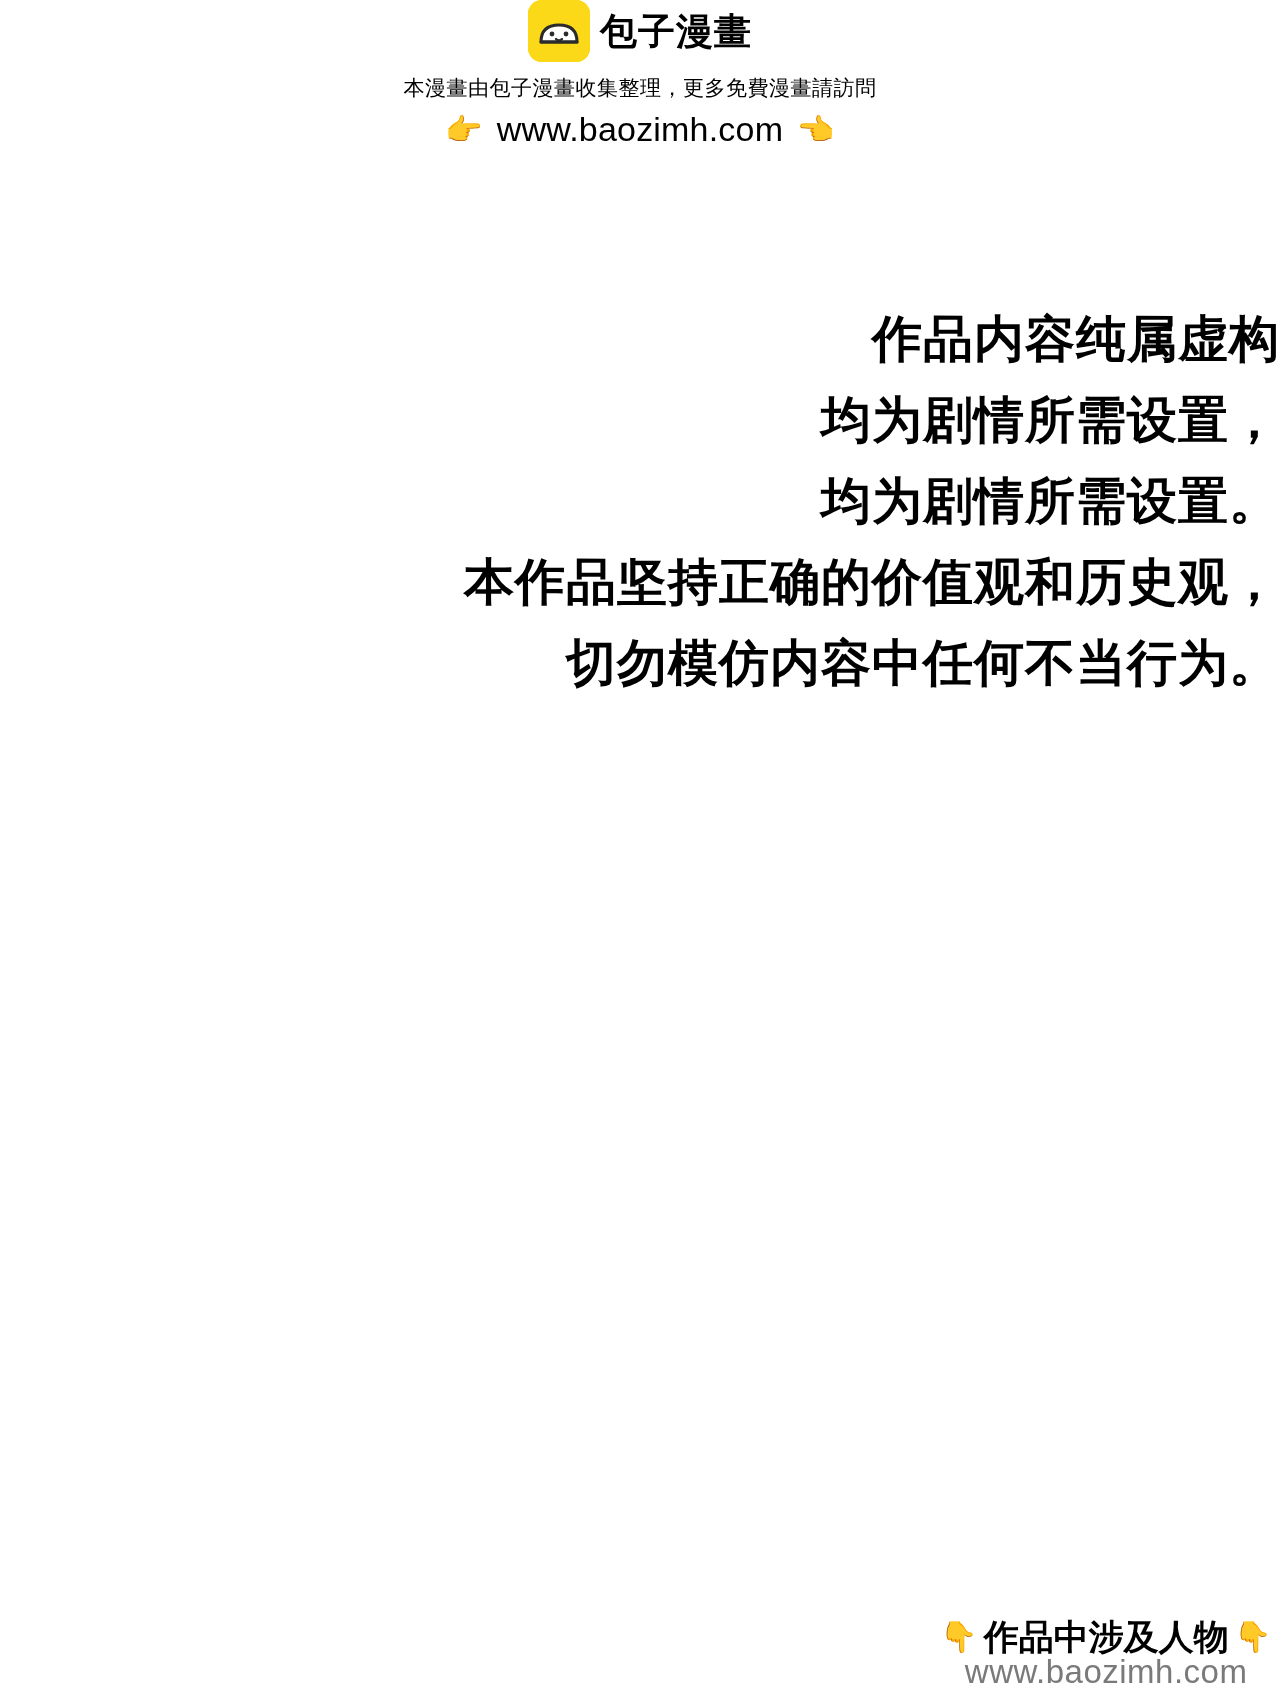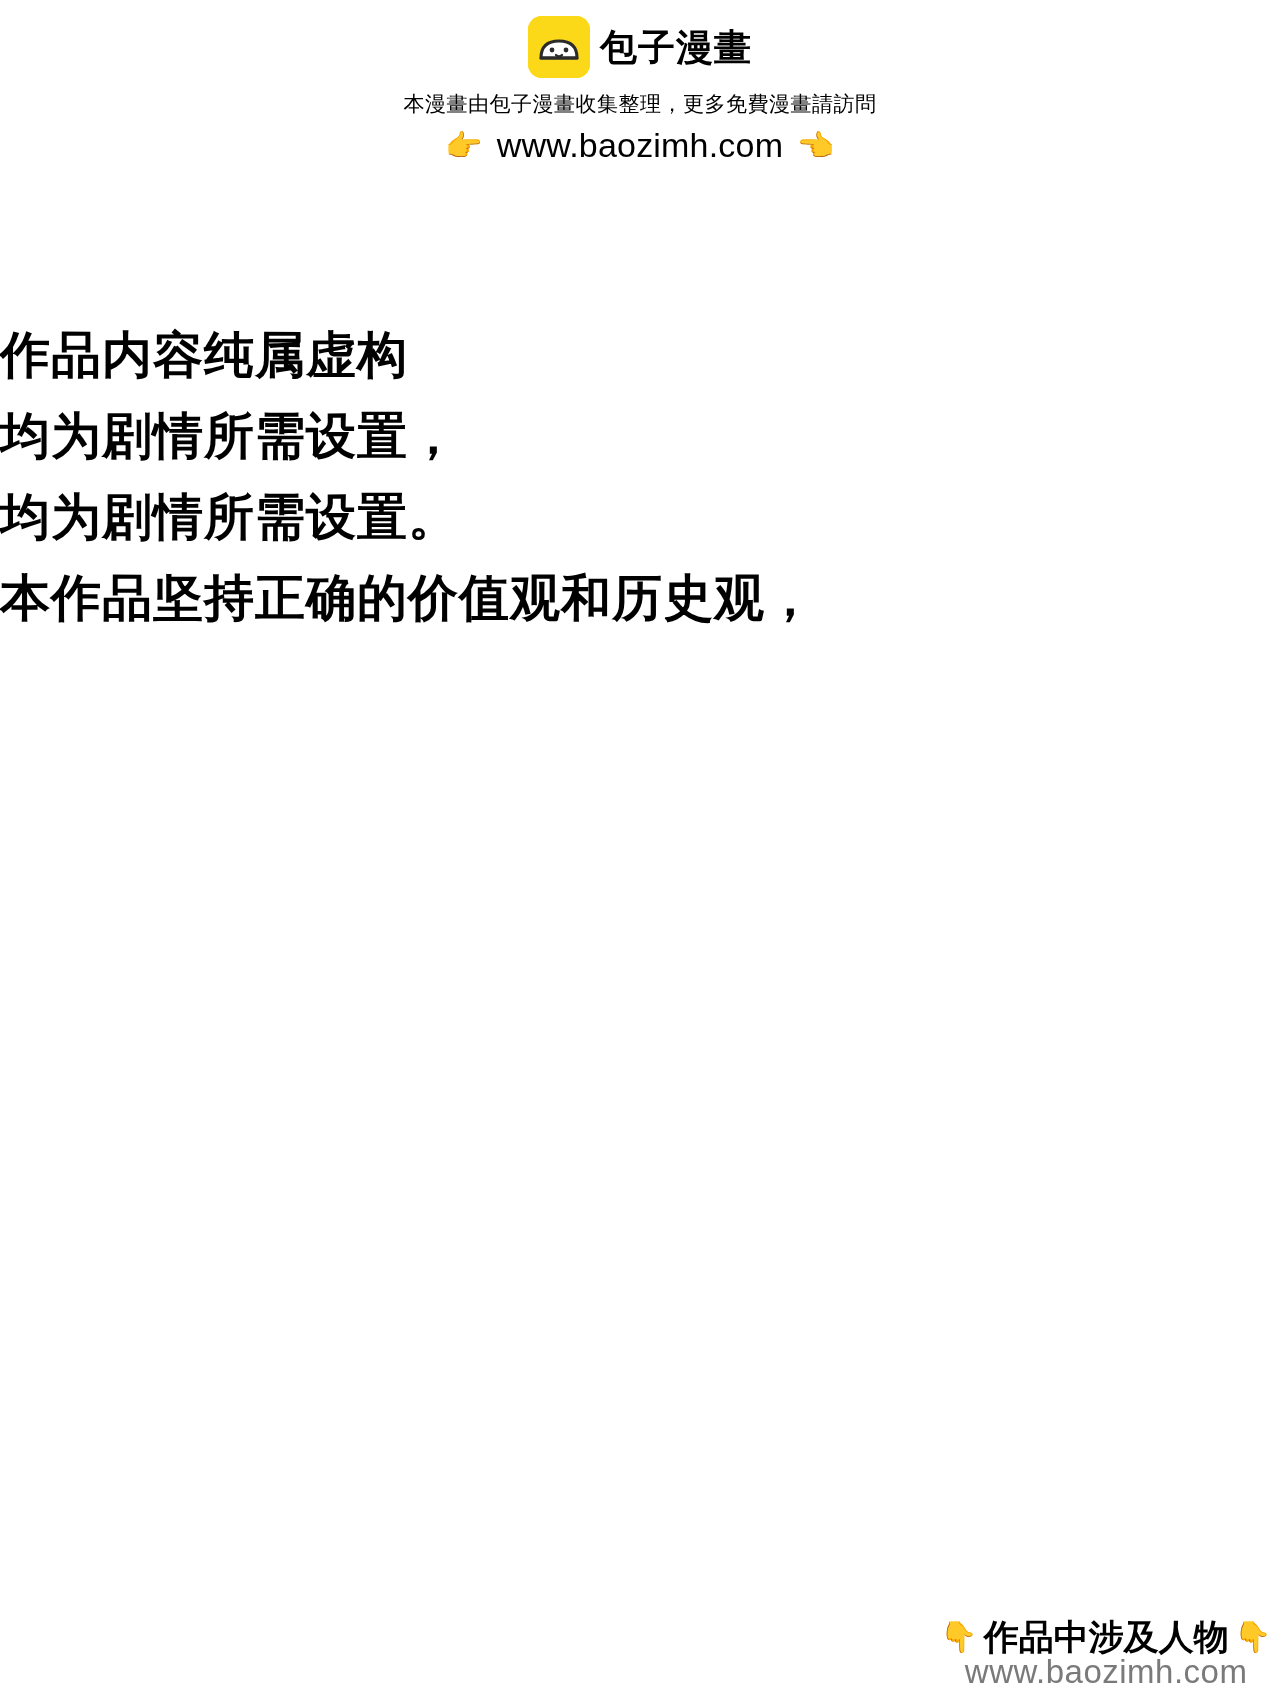--- a/index.html
+++ b/index.html
@@ -12,21 +12,20 @@
     height: 1698px;
     position: relative;
     font-family: "Liberation Sans", "DejaVu Sans", sans-serif;
     color: #000000;
     overflow: hidden;
   }
 
   
   .header {
     width: 100%;
-    padding-top: 16px;
     display: flex;
     flex-direction: column;
     align-items: center;
   }
   .brand-row {
     display: flex;
     align-items: center;
     justify-content: center;
     gap: 10px;
   }
@@ -64,21 +63,21 @@
     letter-spacing: 0.2px;
   }
   .hand {
     font-size: 30px;
     line-height: 1;
   }
 
   
   .disclaimer {
     margin-top: 150px;
-    text-align: left;
+    text-align: right;
     font-weight: 700;
     font-size: 50px;
     line-height: 1.62;
     letter-spacing: 1px;
   }
   .disclaimer .line { display: block; white-space: nowrap; }
 
   
   .watermark {
     position: absolute;
@@ -132,20 +131,21 @@
     <span class="hand">👈</span>
   </div>
 
 </div>
 
 <div class="disclaimer">
   <span class="line">作品内容纯属虚构</span>
   <span class="line">均为剧情所需设置，</span>
   <span class="line">均为剧情所需设置。</span>
   <span class="line">本作品坚持正确的价值观和历史观，</span>
+  <span class="line">切勿模仿内容中任何不当行为。</span>
 </div>
 
 <div class="watermark">
   <div class="wm-top">
     <span class="wm-hand">👇</span>
     <span>作品中涉及人物</span>
     <span class="wm-hand">👇</span>
   </div>
   <div class="wm-url">www.baozimh.com</div>
 </div>

